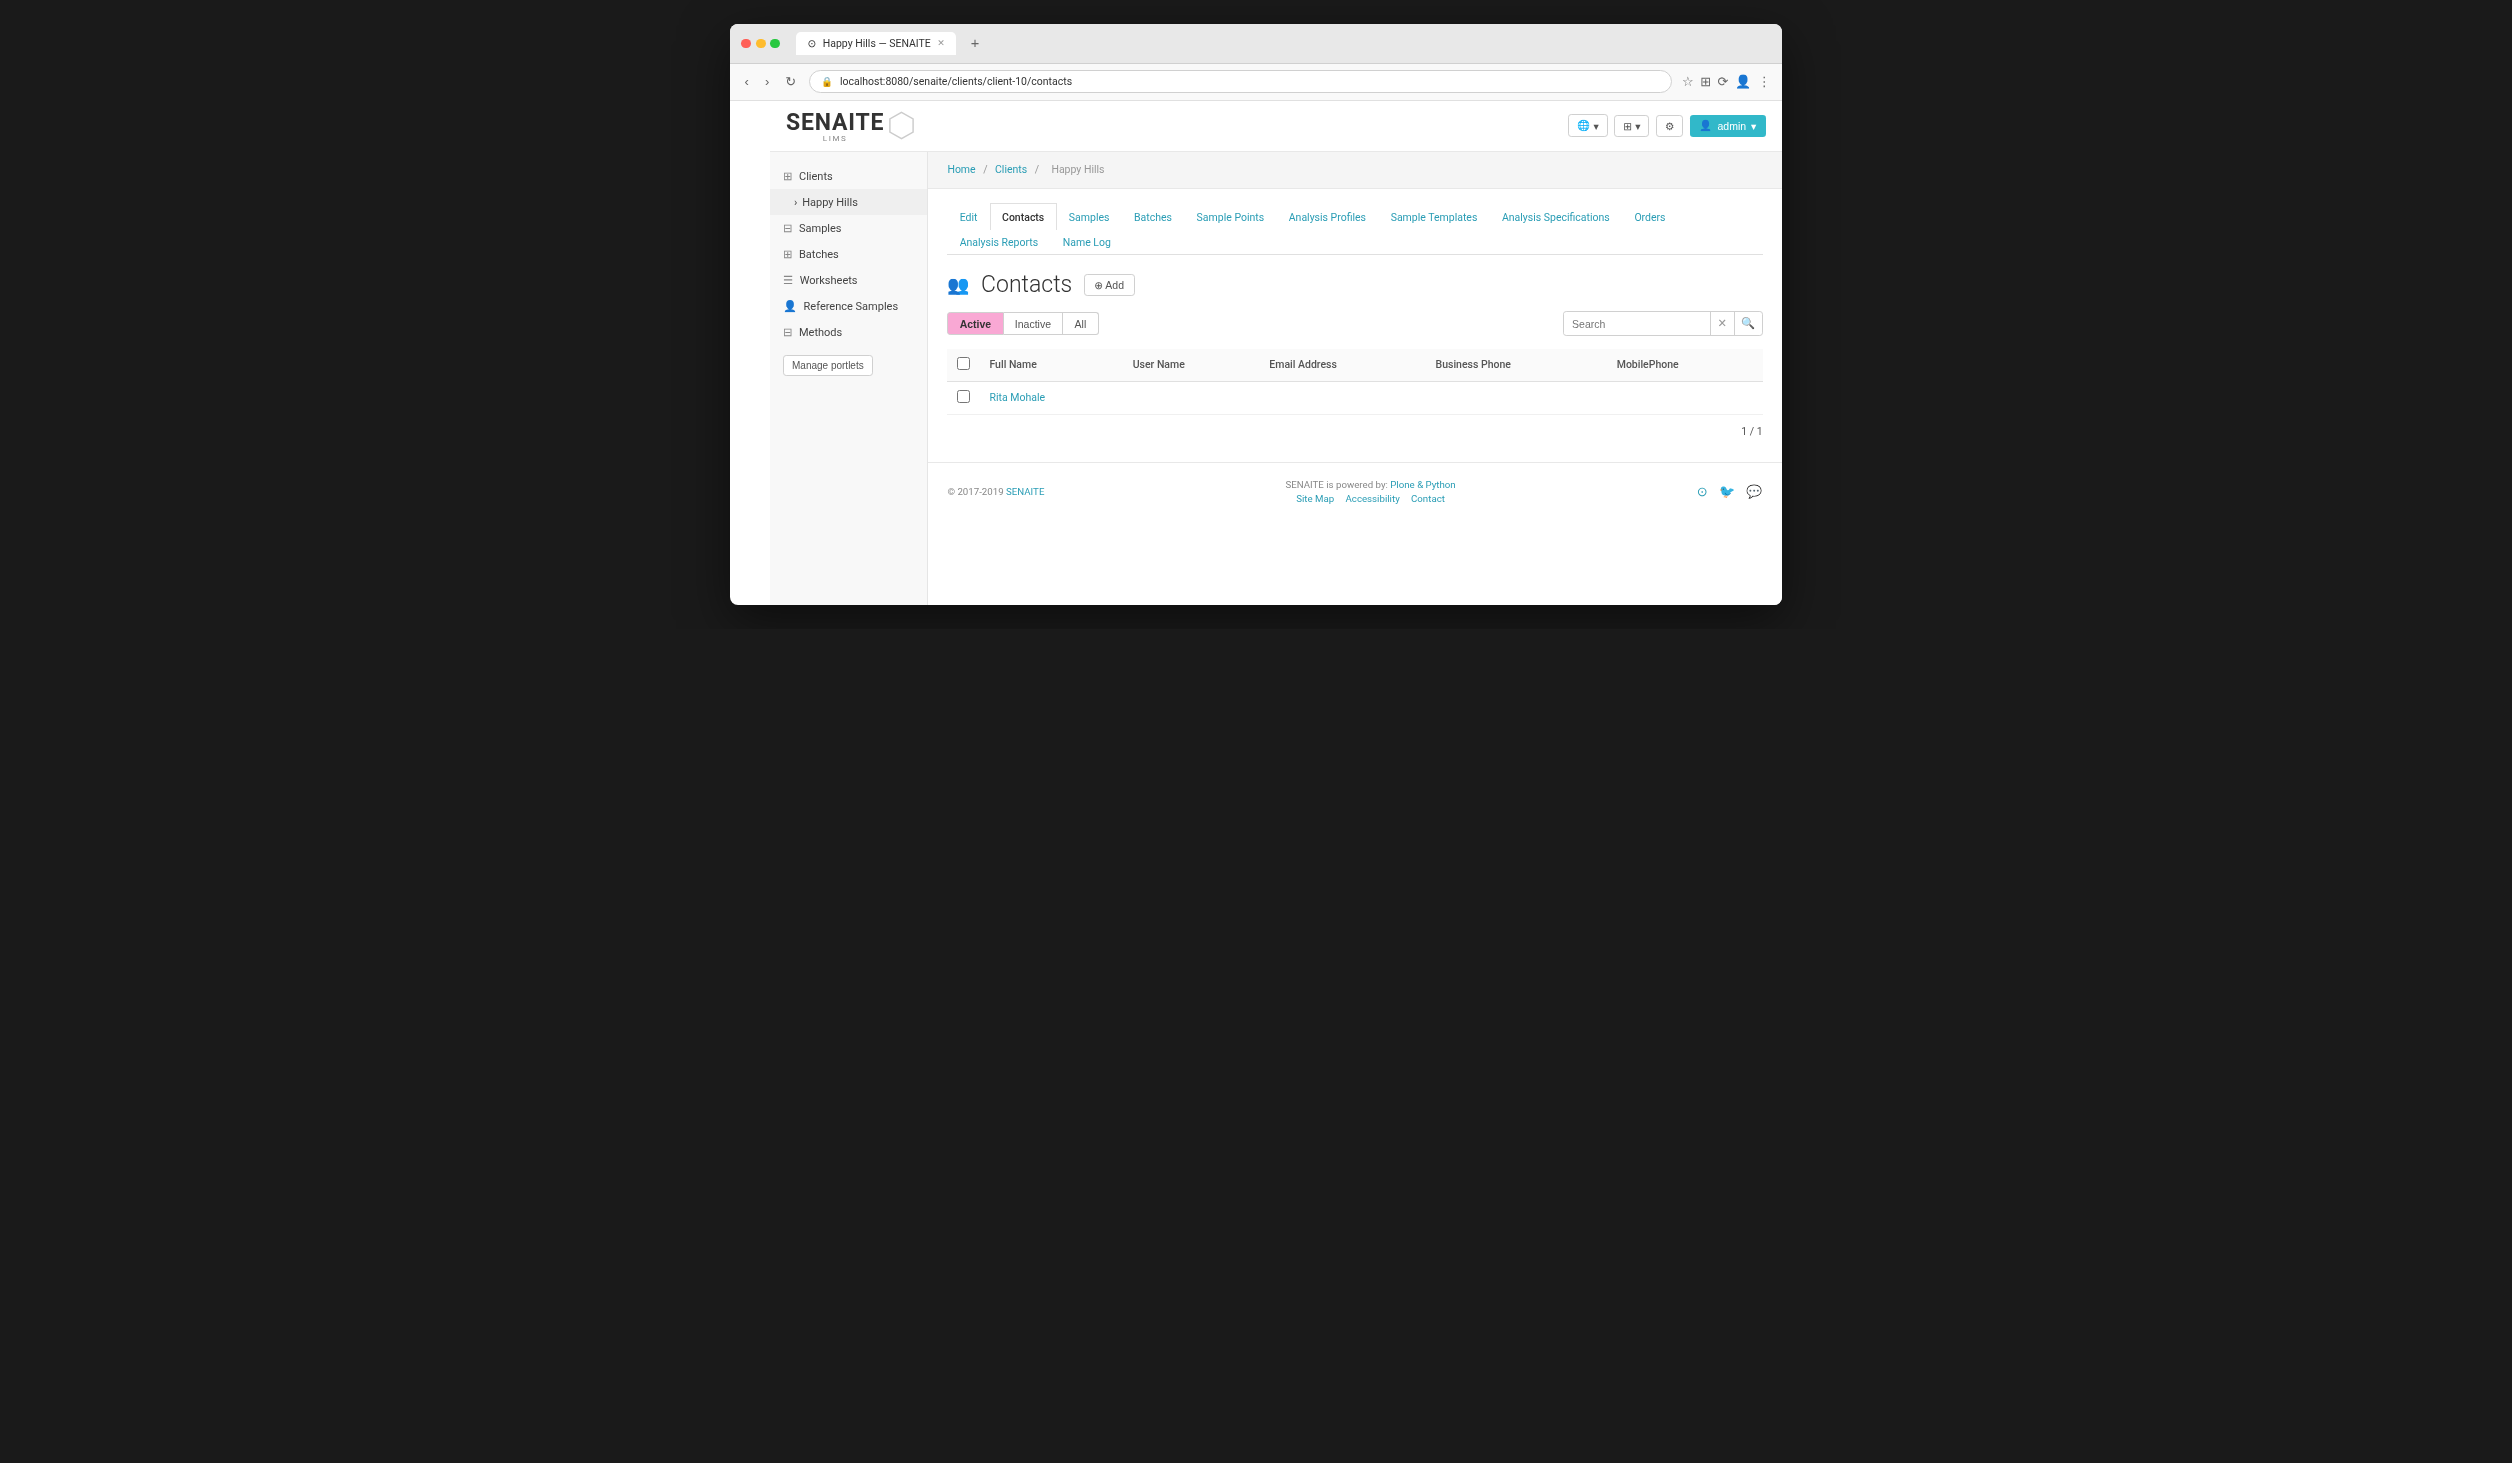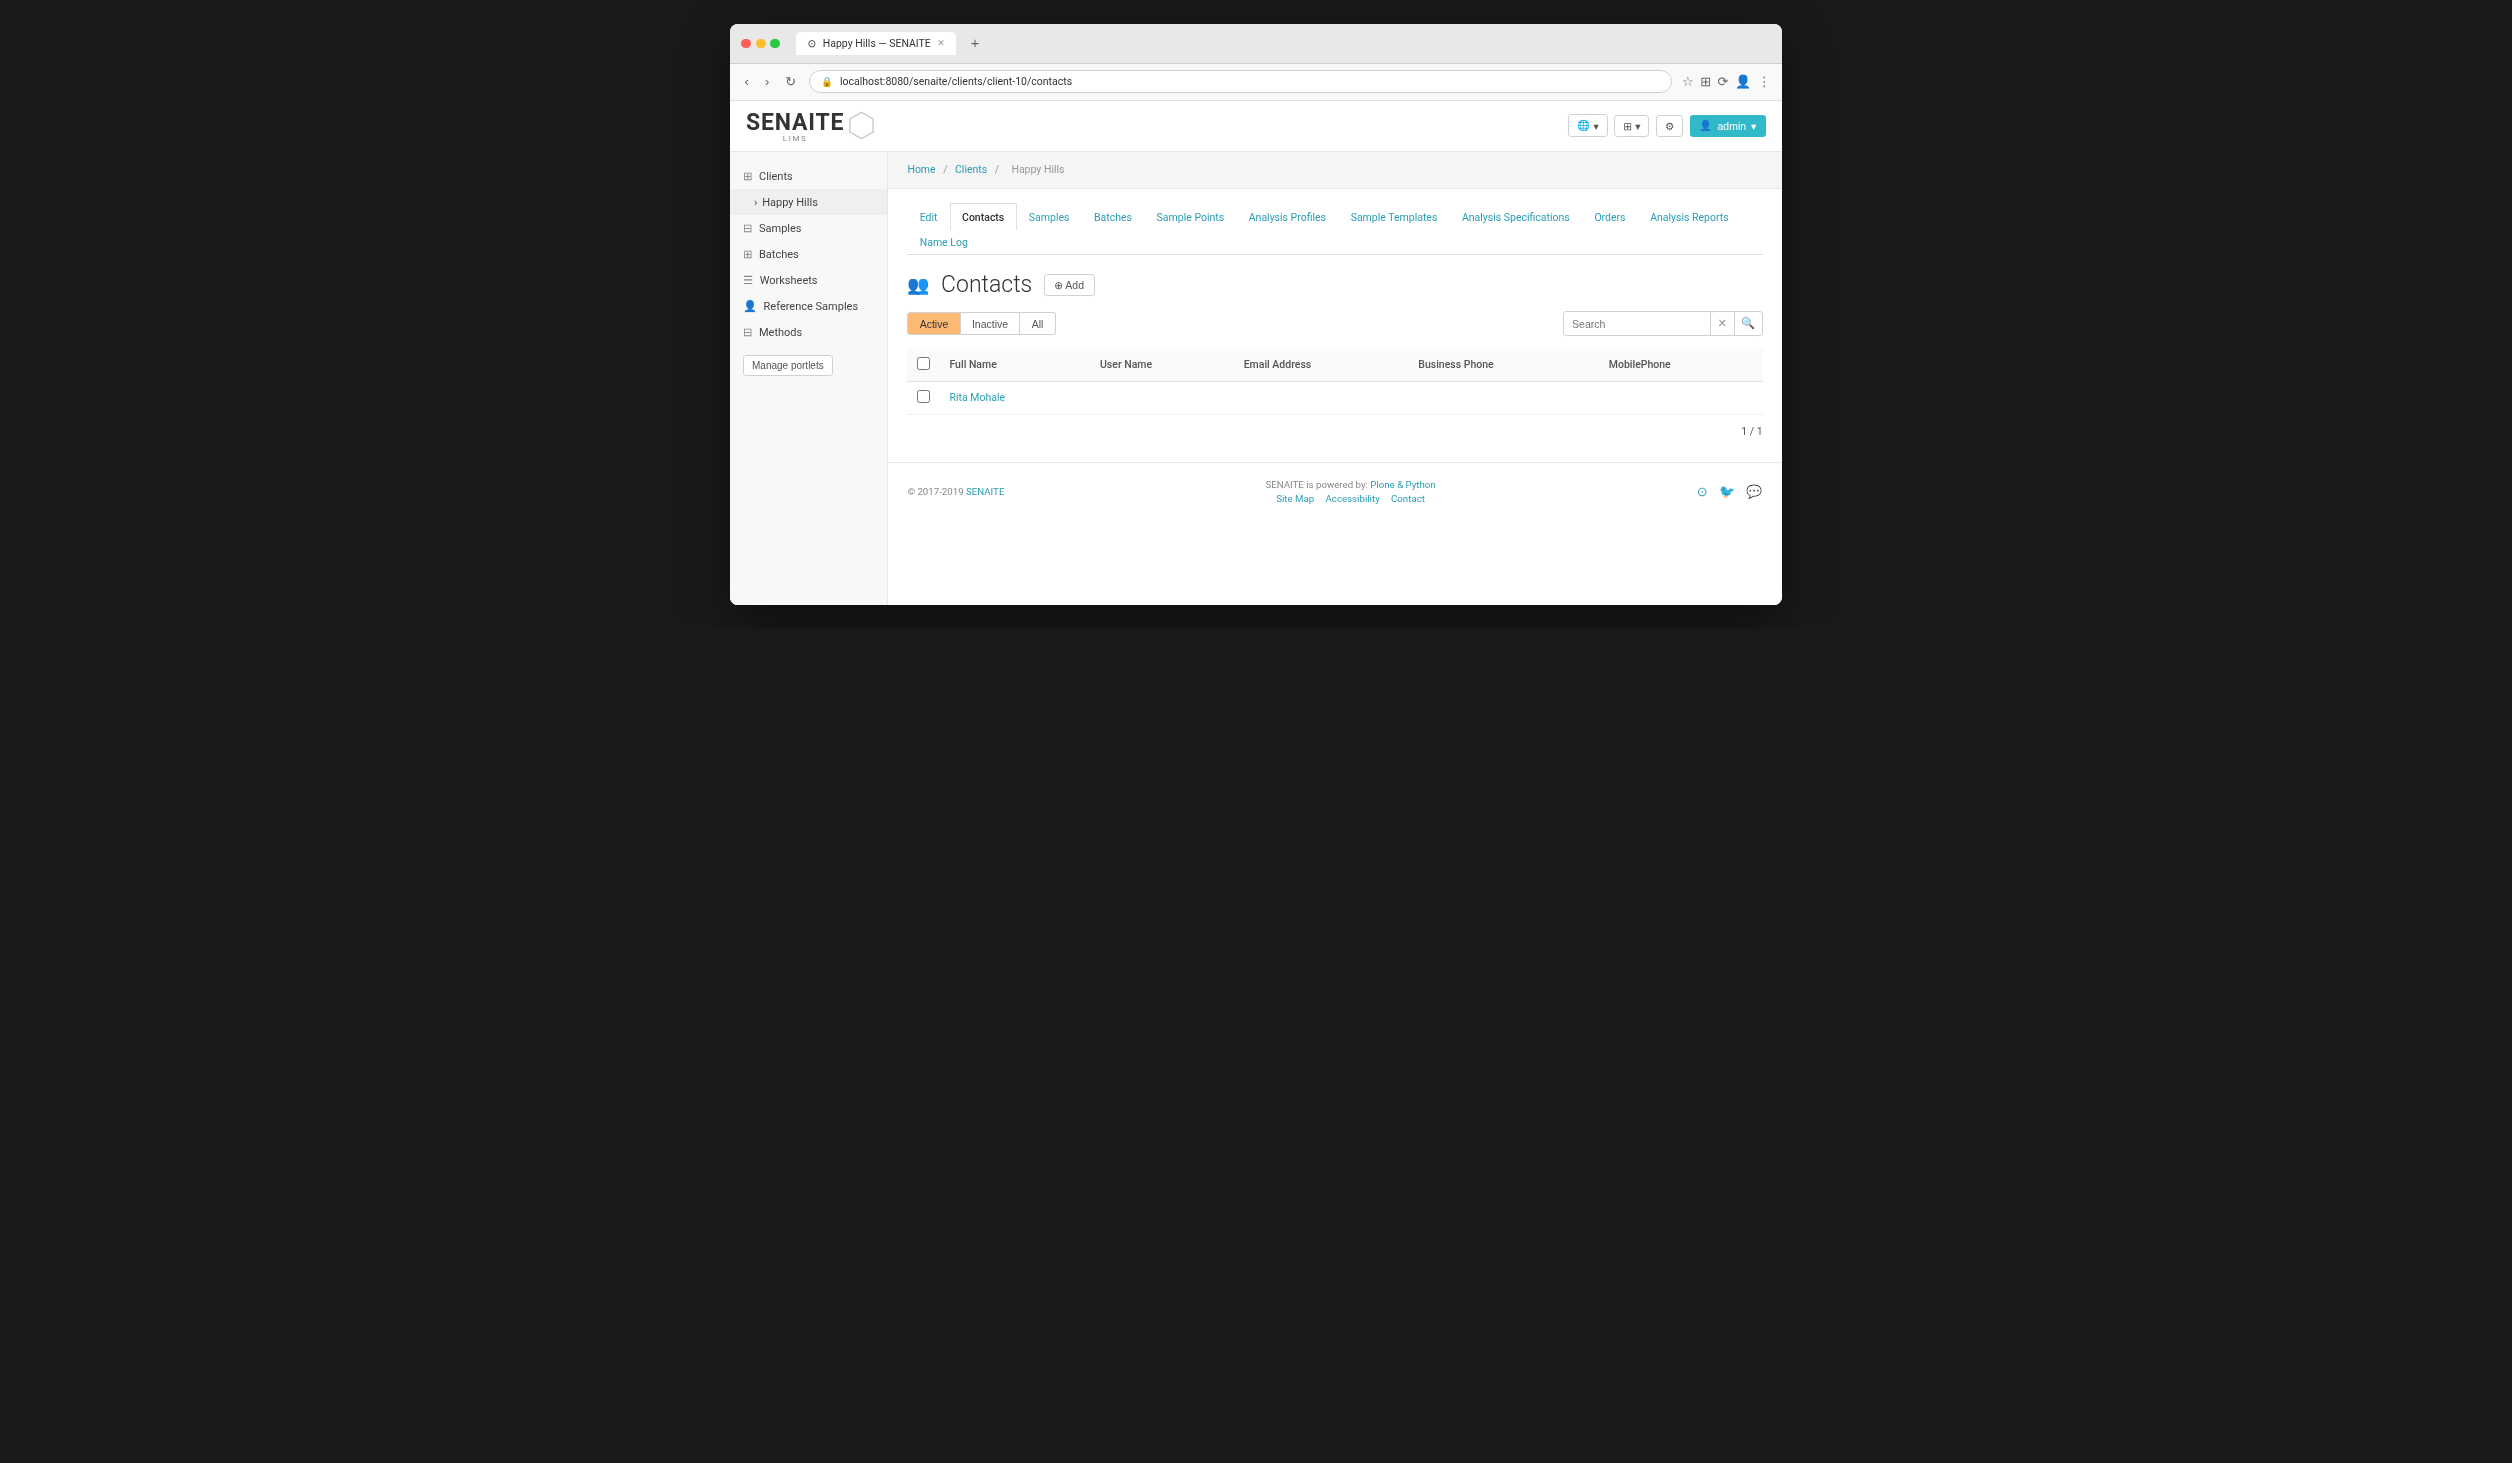--- a/index.html
+++ b/index.html
@@ -59,21 +59,21 @@
       display: flex;
       align-items: center;
       gap: 6.5px;
       font-size: 10.5px;
       color: #333;
     }
     .address-bar .lock-icon { color: #666; font-size: 9.7px; }
     .browser-actions { display: flex; gap: 6.5px; align-items: center; color: #666; font-size: 13px; }
 
     
-    .app-content { background: #fff; min-height: 486px; }
+    .app-content { background: #fff; min-height: 486px; margin-left: 40px; }
 
     
     .top-nav {
       background: #fff;
       border-bottom: 0.8px solid #e8e8e8;
       padding: 8px 16px;
       display: flex;
       align-items: center;
       justify-content: space-between;
     }
@@ -224,23 +224,23 @@
       padding: 4.9px 11.3px;
       border: 0.8px solid #d0d0d0;
       background: #fff;
       cursor: pointer;
       font-size: 10.5px;
       color: #555;
     }
     .filter-btn:first-child { border-radius: 3.2px 0 0 3.2px; }
     .filter-btn:last-child { border-radius: 0 3.2px 3.2px 0; }
     .filter-btn.active {
-      background: #fdba74;
+      background: #f9a8d4;
       color: #333;
-      font-weight: 400;
+      font-weight: 700;
     }
     .filter-btn:not(:first-child) { border-left: none; }
     .search-box {
       display: flex;
       align-items: center;
       border: 0.8px solid #d0d0d0;
       border-radius: 3.2px;
       overflow: hidden;
     }
     .search-input {

